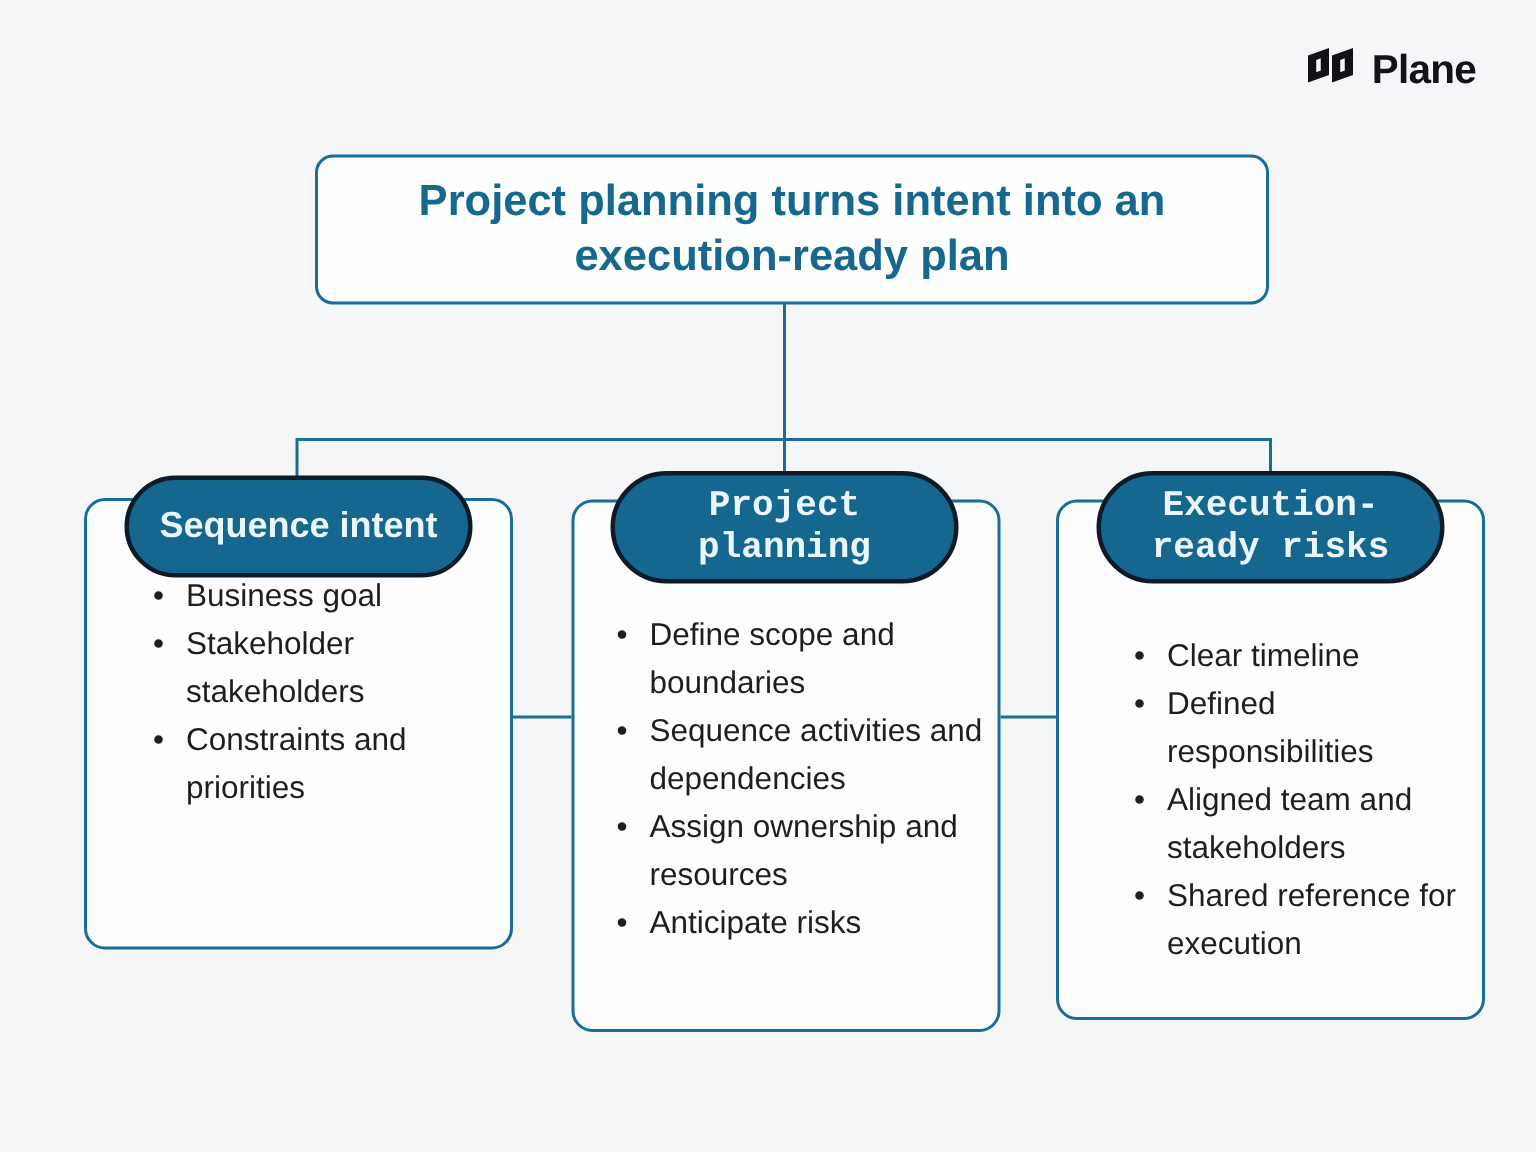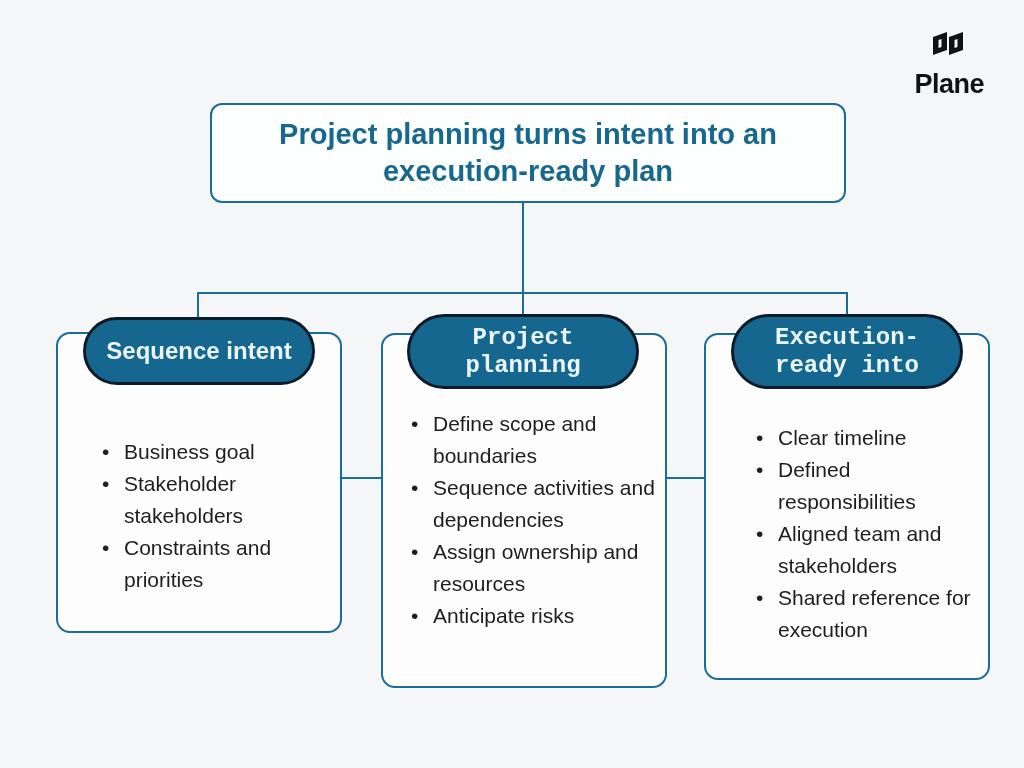--- a/index.html
+++ b/index.html
@@ -28,21 +28,20 @@
   }
 
   
   .logo {
     position: absolute;
     top: 29px;
     right: 40px;
     display: flex;
     align-items: center;
     gap: 7px;
-    flex-direction: column;
   }
   .logo-text {
     font-size: 27px;
     font-weight: bold;
     letter-spacing: -0.5px;
     color: var(--logo_ink);
   }
 
   
   .title-box {
@@ -95,21 +94,21 @@
     font-size: 21px;
     line-height: 32px;
     color: var(--body_text);
   }
   .bullets li::before {
     content: "\2022";
     position: absolute;
     left: 0;
     color: var(--body_text);
   }
-  .card1 .bullets { margin: 102px 10px 0 44px; }
+  .card1 .bullets { margin: 48px 10px 0 44px; }
   .card2 .bullets { margin: 73px  6px 0 28px; }
   .card3 .bullets { margin: 87px  6px 0 50px; }
 
   
   .pill {
     position: absolute;
     background: var(--pill_fill);
     border: 3px solid var(--pill_border);
     border-radius: 40px;
     display: flex;
@@ -183,16 +182,16 @@
     </ul>
   </div>
 
   <div class="pill pill1">
     <span class="pill-label">Sequence intent</span>
   </div>
   <div class="pill pill2">
     <span class="pill-label">Project planning</span>
   </div>
   <div class="pill pill3">
-    <span class="pill-label">Execution-ready into</span>
+    <span class="pill-label">Execution-ready risks</span>
   </div>
 
 </div>
 
 </body></html>

